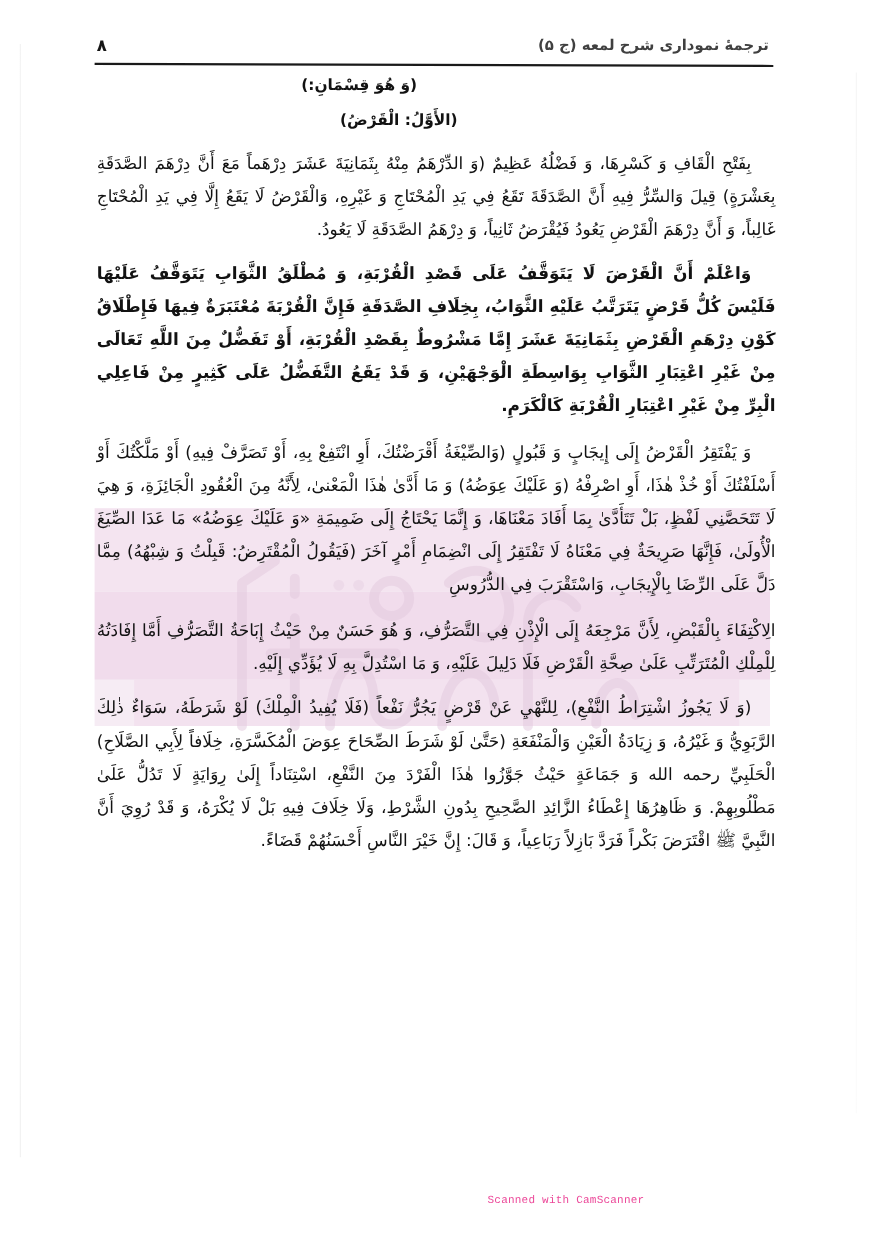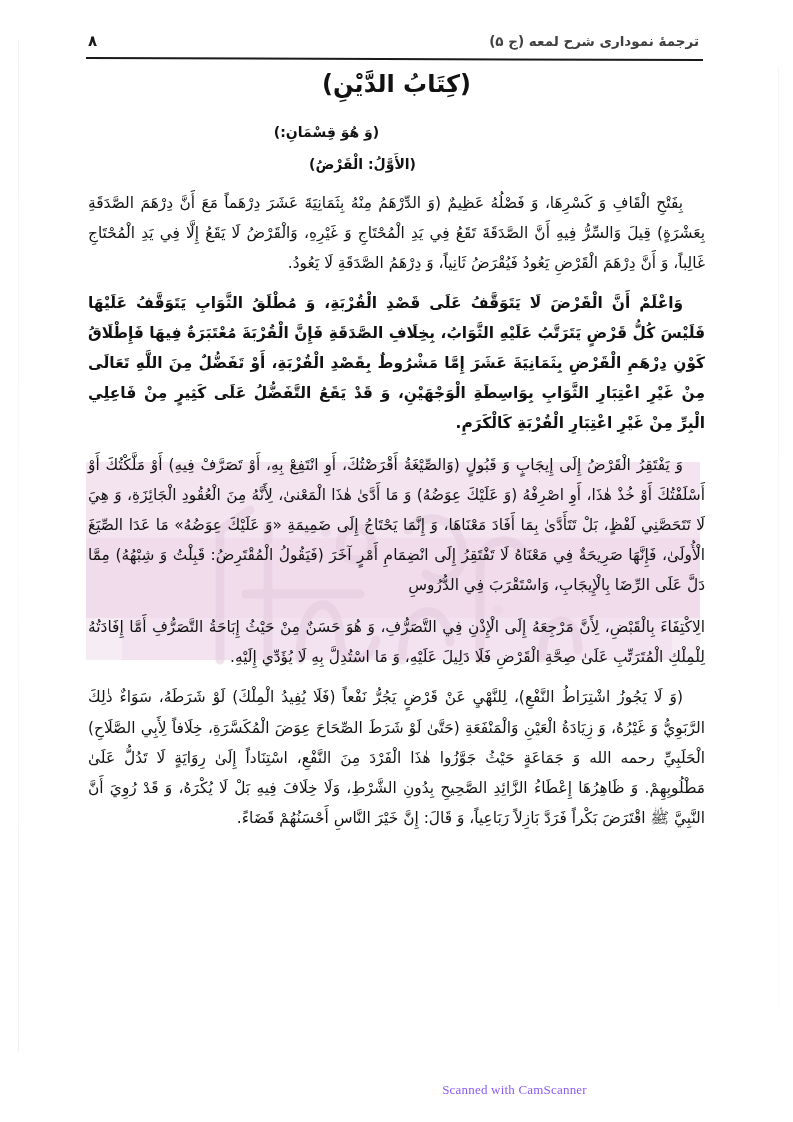--- a/index.html
+++ b/index.html
@@ -130,23 +130,23 @@
     position: absolute;
     left: 0;
     right: 0;
     bottom: 24px;
     direction: ltr;
     text-align: center;
     z-index: 3;
   }
   .footer-text {
     display: inline-block;
-    font-family: Liberation Serif, serif;
-    font-size: 13px;
-    color: #8b5cf6;
+    font-family: Liberation Mono, monospace;
+    font-size: 10px;
+    color: #ec4899;
     letter-spacing: 0.2px;
     transform: translateX(118px);
   }
 
   
   .scan-edge-left {
     position: absolute; left: 18px; top: 40px; bottom: 70px; width: 1px;
     background: linear-gradient(to bottom, rgba(0,0,0,0.05), rgba(0,0,0,0.02), rgba(0,0,0,0.06));
     z-index: 0;
   }
@@ -192,21 +192,20 @@
       <g fill="#e8d2e4">
         <circle cx="158" cy="62" r="5"></circle>
         <circle cx="176" cy="62" r="5"></circle>
         <circle cx="348" cy="140" r="5"></circle>
       </g>
     </svg>
   </div>
 
   <div class="content">
 
-    <h1 class="doc-title">(كِتَابُ الدَّيْنِ)</h1>
 
     <div class="sub-head one">(وَ هُوَ قِسْمَانِ:)</div>
 
     <div class="sub-head two">(الأَوَّلُ: الْقَرْضُ)</div>
 
     <p class="para p-basmalah">بِفَتْحِ الْقَافِ وَ كَسْرِهَا، وَ فَضْلُهُ عَظِيمٌ (وَ الدِّرْهَمُ مِنْهُ بِثَمَانِيَةَ عَشَرَ دِرْهَماً مَعَ أَنَّ دِرْهَمَ الصَّدَقَةِ بِعَشْرَةٍ) قِيلَ وَالسِّرُّ فِيهِ أَنَّ الصَّدَقَةَ تَقَعُ فِي يَدِ الْمُحْتَاجِ وَ غَيْرِهِ، وَالْقَرْضُ لَا يَقَعُ إِلَّا فِي يَدِ الْمُحْتَاجِ غَالِباً، وَ أَنَّ دِرْهَمَ الْقَرْضِ يَعُودُ فَيُقْرَضُ ثَانِياً، وَ دِرْهَمُ الصَّدَقَةِ لَا يَعُودُ.</p>
 
     <p class="para p-2">وَاعْلَمْ أَنَّ الْقَرْضَ لَا يَتَوَقَّفُ عَلَى قَصْدِ الْقُرْبَةِ، وَ مُطْلَقُ الثَّوَابِ يَتَوَقَّفُ عَلَيْهَا فَلَيْسَ كُلُّ قَرْضٍ يَتَرَتَّبُ عَلَيْهِ الثَّوَابُ، بِخِلَافِ الصَّدَقَةِ فَإِنَّ الْقُرْبَةَ مُعْتَبَرَةٌ فِيهَا فَإِطْلَاقُ كَوْنِ دِرْهَمِ الْقَرْضِ بِثَمَانِيَةَ عَشَرَ إِمَّا مَشْرُوطٌ بِقَصْدِ الْقُرْبَةِ، أَوْ تَفَضُّلٌ مِنَ اللَّهِ تَعَالَى مِنْ غَيْرِ اعْتِبَارِ الثَّوَابِ بِوَاسِطَةِ الْوَجْهَيْنِ، وَ قَدْ يَقَعُ التَّفَضُّلُ عَلَى كَثِيرٍ مِنْ فَاعِلِي الْبِرِّ مِنْ غَيْرِ اعْتِبَارِ الْقُرْبَةِ كَالْكَرَمِ.</p>
 
     <p class="para p-3">وَ يَفْتَقِرُ الْقَرْضُ إِلَى إِيجَابٍ وَ قَبُولٍ (وَالصِّيْغَةُ أَقْرَضْتُكَ، أَوِ انْتَفِعْ بِهِ، أَوْ تَصَرَّفْ فِيهِ) أَوْ مَلَّكْتُكَ أَوْ أَسْلَفْتُكَ أَوْ خُذْ هٰذَا، أَوِ اصْرِفْهُ (وَ عَلَيْكَ عِوَضُهُ) وَ مَا أَدَّىٰ هٰذَا الْمَعْنىٰ، لِأَنَّهُ مِنَ الْعُقُودِ الْجَائِزَةِ، وَ هِيَ لَا تَتَحَصَّنِي لَفْظٍ، بَلْ تَتَأَدَّىٰ بِمَا أَفَادَ مَعْنَاهَا، وَ إِنَّمَا يَحْتَاجُ إِلَى ضَمِيمَةِ «وَ عَلَيْكَ عِوَضُهُ» مَا عَدَا الصِّيَغَ الْأُولَىٰ، فَإِنَّهَا صَرِيحَةٌ فِي مَعْنَاهُ لَا تَفْتَقِرُ إِلَى انْضِمَامِ أَمْرٍ آخَرَ (فَيَقُولُ الْمُقْتَرِضُ: قَبِلْتُ وَ شِبْهُهُ) مِمَّا دَلَّ عَلَى الرِّضَا بِالْإِيجَابِ، وَاسْتَقْرَبَ فِي الدُّرُوسِ</p>

